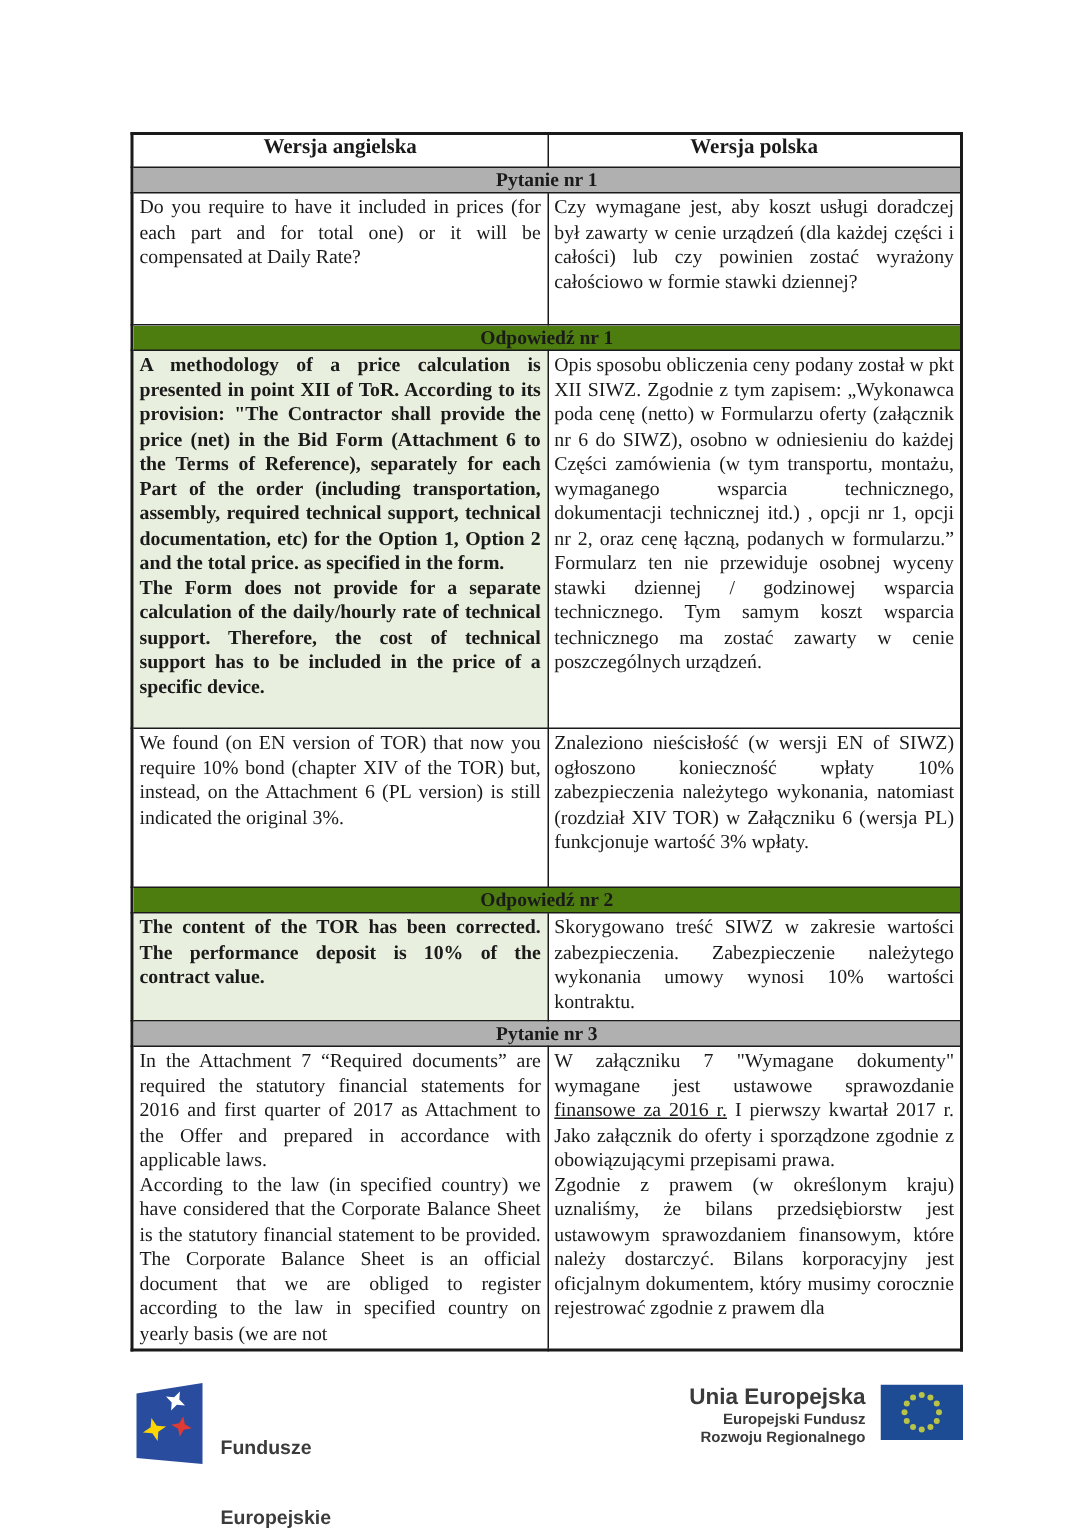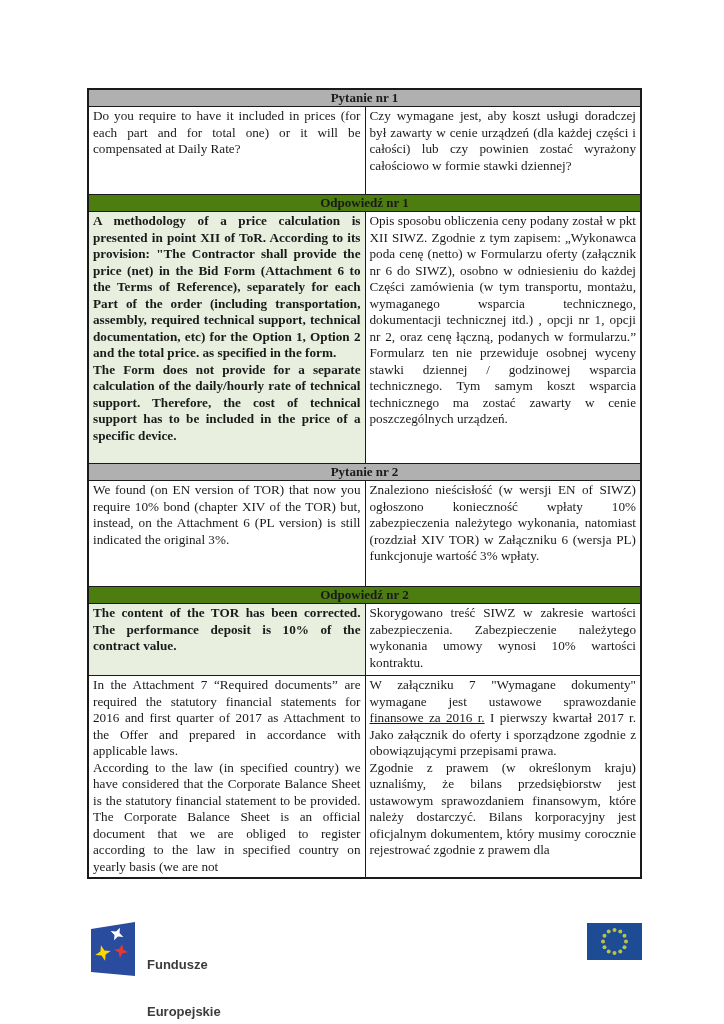--- a/index.html
+++ b/index.html
@@ -57,20 +57,24 @@
 <body>
 
 <div class="page">
 
   <table class="qa">
     <colgroup>
         <col style="width:277px">
         <col style="width:276px">
       </colgroup>
     <tbody>
+      <tr>
+        <th class="colhead">Wersja angielska</th>
+        <th class="colhead">Wersja polska</th>
+      </tr>
 
       <tr class="band">
         <td colspan="2">Pytanie nr 1</td>
       </tr>
       <tr class="r-q1">
         <td class="cell">
           <p>Do you require to have it included in prices (for each part and for total one) or it will be compensated at Daily Rate?</p>
         </td>
         <td class="cell">
           <p>Czy wymagane jest, aby koszt usługi doradczej był zawarty w cenie urządzeń (dla każdej części i całości) lub czy powinien zostać wyrażony całościowo w formie stawki dziennej?</p>
@@ -83,23 +87,20 @@
       <tr class="r-a1">
         <td class="cell answer-en">
           <p>A methodology of a price calculation is presented in point XII of ToR. According to its provision: "The Contractor shall provide the price (net) in the Bid Form (Attachment 6 to the Terms of Reference), separately for each Part of the order (including transportation, assembly, required technical support, technical documentation, etc) for the Option 1, Option 2 and the total price. as specified in the form.</p>
           <p>The Form does not provide for a separate calculation of the daily/hourly rate of technical support. Therefore, the cost of technical support has to be included in the price of a specific device.</p>
         </td>
         <td class="cell">
           <p>Opis sposobu obliczenia ceny podany został w pkt XII SIWZ. Zgodnie z tym zapisem: „Wykonawca poda cenę (netto) w Formularzu oferty (załącznik nr 6 do SIWZ), osobno w odniesieniu do każdej Części zamówienia (w tym transportu, montażu, wymaganego wsparcia technicznego, dokumentacji technicznej itd.) , opcji nr 1, opcji nr 2, oraz cenę łączną, podanych w formularzu.” Formularz ten nie przewiduje osobnej wyceny stawki dziennej / godzinowej wsparcia technicznego. Tym samym koszt wsparcia technicznego ma zostać zawarty w cenie poszczególnych urządzeń.</p>
         </td>
       </tr>
 
-      <tr class="band">
-        <td colspan="2">Pytanie nr 2</td>
-      </tr>
       <tr class="r-q2">
         <td class="cell">
           <p>We found (on EN version of TOR) that now you require 10% bond (chapter XIV of the TOR) but, instead, on the Attachment 6 (PL version) is still indicated the original 3%.</p>
         </td>
         <td class="cell">
           <p>Znaleziono nieścisłość (w wersji EN of SIWZ) ogłoszono konieczność wpłaty 10% zabezpieczenia należytego wykonania, natomiast (rozdział XIV TOR) w Załączniku 6 (wersja PL) funkcjonuje wartość 3% wpłaty.</p>
         </td>
       </tr>
 
       <tr class="band white">
@@ -107,20 +108,23 @@
       </tr>
       <tr class="r-a2">
         <td class="cell answer-en">
           <p>The content of the TOR has been corrected. The performance deposit is 10% of the contract value.</p>
         </td>
         <td class="cell">
           <p>Skorygowano treść SIWZ w zakresie wartości zabezpieczenia. Zabezpieczenie należytego wykonania umowy wynosi 10% wartości kontraktu.</p>
         </td>
       </tr>
 
+      <tr class="band">
+        <td colspan="2">Pytanie nr 3</td>
+      </tr>
       <tr class="r-q3">
         <td class="cell">
           <p>In the Attachment 7 “Required documents” are required the statutory financial statements for 2016 and first quarter of 2017 as Attachment to the Offer and prepared in accordance with applicable laws.</p>
           <p>According to the law (in specified country) we have considered that the Corporate Balance Sheet is the statutory financial statement to be provided. The Corporate Balance Sheet is an official document that we are obliged to register according to the law in specified country on yearly basis (we are not</p>
         </td>
         <td class="cell">
           <p><span>W załączniku 7 "Wymagane dokumenty" wymagane jest ustawowe sprawozdanie</span> <span class="u">finansowe za 2016 r.</span> <span>I pierwszy kwartał 2017 r. Jako załącznik do oferty i sporządzone zgodnie z obowiązującymi przepisami prawa.</span></p>
           <p>Zgodnie z prawem (w określonym kraju) uznaliśmy, że bilans przedsiębiorstw jest ustawowym sprawozdaniem finansowym, które należy dostarczyć. Bilans korporacyjny jest oficjalnym dokumentem, który musimy corocznie rejestrować zgodnie z prawem dla</p>
         </td>
       </tr>
@@ -136,20 +140,25 @@
         <path d="M0,-7 L1.9,-1.9 L7,0 L1.9,1.9 L0,7 L-1.9,1.9 L-7,0 L-1.9,-1.9 Z" transform="translate(31,31) rotate(10)" fill="#e03a34"></path>
       </svg>
       <div class="fe-text">
         <div class="fe-line">Fundusze</div>
         <div class="fe-line">Europejskie</div>
         <div class="fe-sub">Inteligentny Rozwój</div>
       </div>
     </div>
 
     <div class="logo-right">
+      <div class="eu-text">
+        <div class="eu-line1">Unia Europejska</div>
+        <div class="eu-sub">Europejski Fundusz</div>
+        <div class="eu-sub">Rozwoju Regionalnego</div>
+      </div>
       <svg width="55" height="37" viewBox="0 0 55 37">
         <rect x="0" y="0" width="55" height="37" fill="#1d4b94"></rect>
         <g fill="#b9c347">
           <circle cx="27.5" cy="7" r="2"></circle>
           <circle cx="33.3" cy="8.6" r="2"></circle>
           <circle cx="37.5" cy="12.7" r="2"></circle>
           <circle cx="39" cy="18.5" r="2"></circle>
           <circle cx="37.5" cy="24.3" r="2"></circle>
           <circle cx="33.3" cy="28.4" r="2"></circle>
           <circle cx="27.5" cy="30" r="2"></circle>

